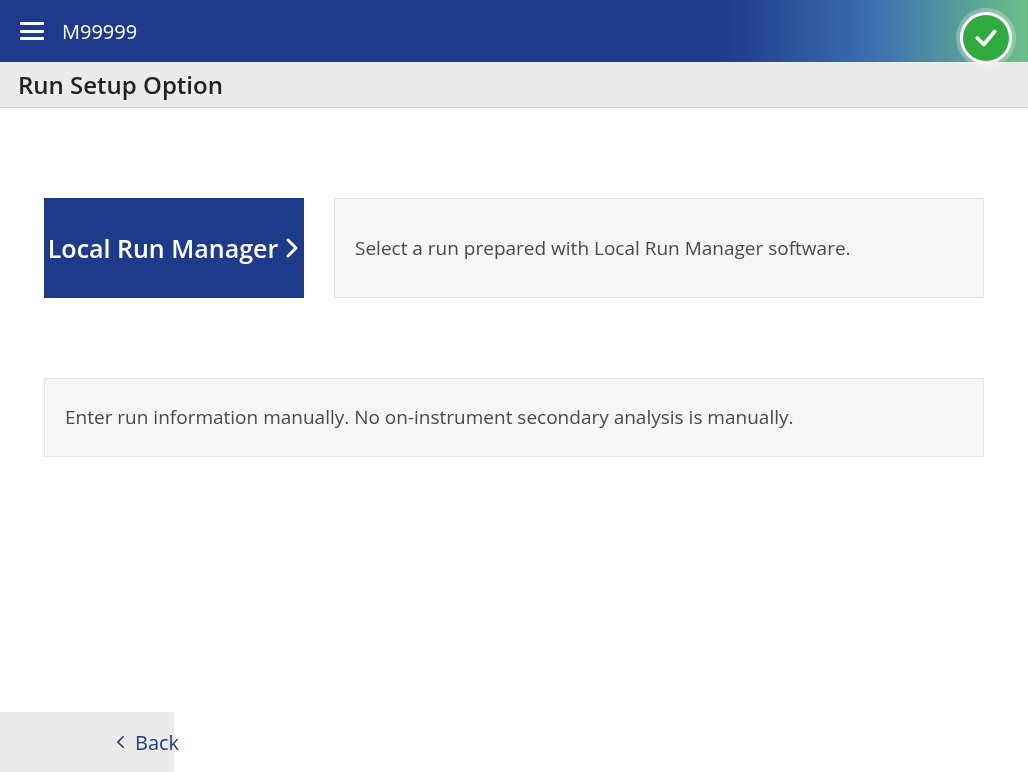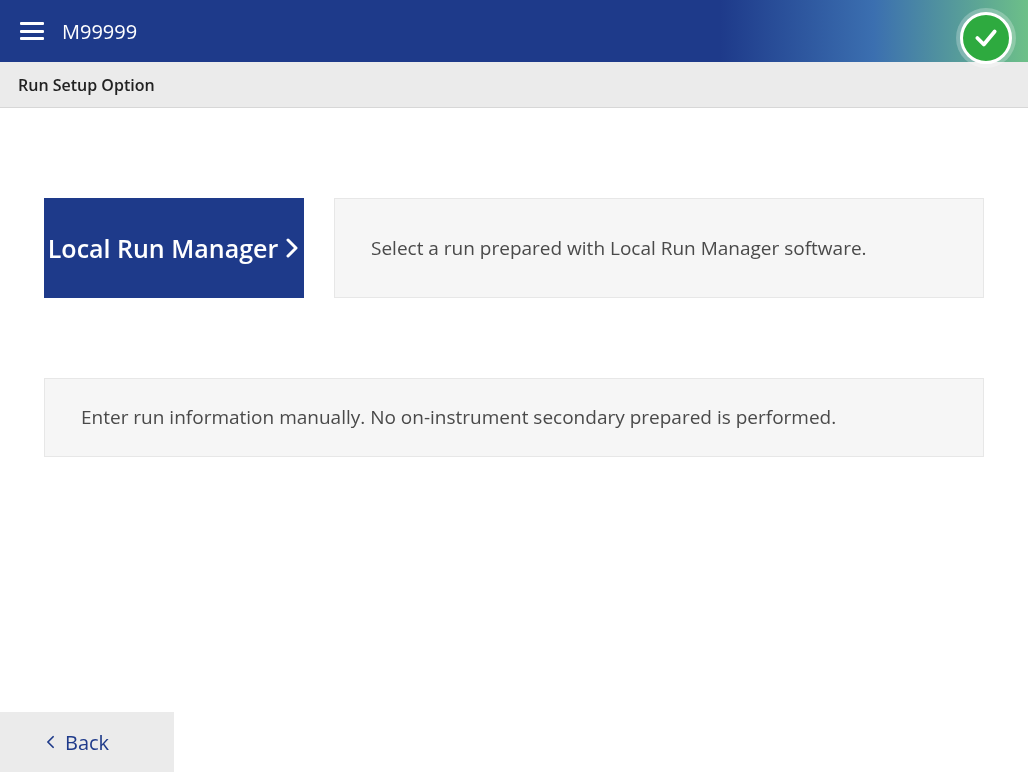--- a/index.html
+++ b/index.html
@@ -65,21 +65,21 @@
     }
     .sub-header {
       height: 46px;
       background: #ebebeb;
       display: flex;
       align-items: center;
       padding-left: 18px;
       border-bottom: 1px solid #d7d7d7;
     }
     .sub-header-title {
-      font-size: 16px;
+      font-size: 24px;
       font-weight: 600;
       color: #222222;
     }
     .content {
       flex: 1;
       padding: 90px 44px 0 44px;
       background: #ffffff;
     }
     .option-row {
       display: flex;
@@ -104,33 +104,33 @@
       display: inline-flex;
     }
     .option-button .chevron svg {
       width: 16px;
       height: 20px;
     }
     .option-description {
       flex: 1;
       background: #f6f6f6;
       border: 1px solid #e7e7e7;
-      padding: 24px 36px;
+      padding: 24px 20px;
       font-size: 19px;
       color: #4a4a4a;
       display: flex;
       align-items: center;
       line-height: 1.5;
     }
     .footer {
       height: 60px;
       background: #ebebeb;
       display: flex;
       align-items: center;
-      padding-left: 46px;
+      padding-left: 116px;
       width: 174px;
     }
     .footer-container {
       display:flex;
     }
     .back-button {
       display: flex;
       align-items: center;
       color: #1e3a8a;
       font-size: 20px;
@@ -178,21 +178,21 @@
     <div class="option-description">
       <span>Select a run prepared with Local Run Manager software.</span>
     </div>
   </div>
 
   <div class="option-row">
   </div>
 
   <div class="option-row">
     <div class="option-description">
-      <span>Enter run information manually. No on-instrument secondary prepared is performed.</span>
+      <span>Enter run information manually. No on-instrument secondary analysis is manually.</span>
     </div>
   </div>
 
 </div>
 
 <div class="footer-container">
   <div class="footer">
     <div class="back-button">
       <svg viewBox="0 0 10 16">
         <path d="M8 2 L2 8 L8 14" stroke="#1e3a8a" stroke-width="2" fill="none" stroke-linecap="round" stroke-linejoin="round"></path>

